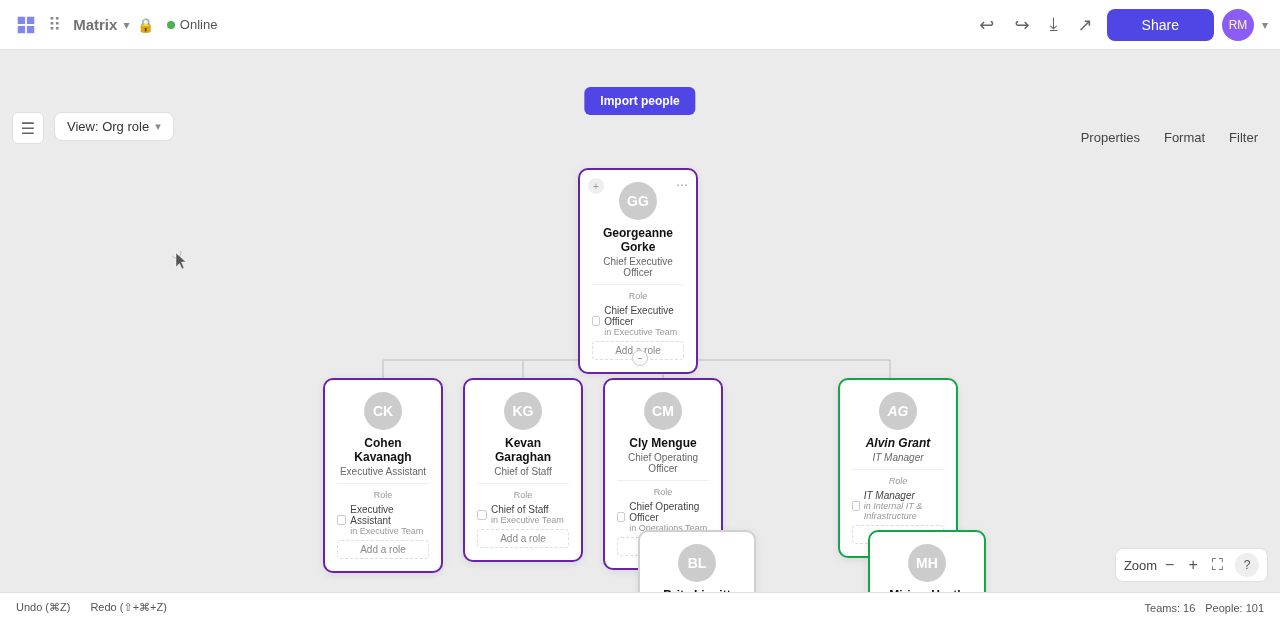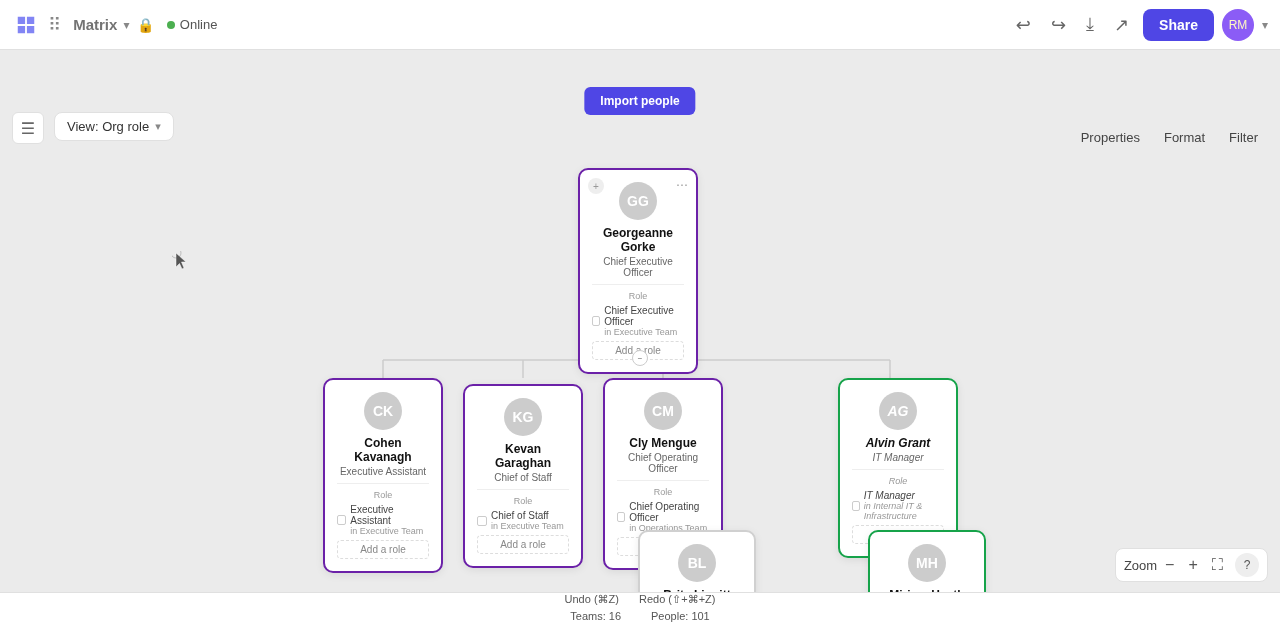--- a/index.html
+++ b/index.html
@@ -15,21 +15,21 @@
     #topbar .logo svg { width: 22px; height: 22px; }
     #topbar .apps-icon { color: #888; cursor: pointer; font-size: 18px; }
     #topbar .title-group { display: flex; align-items: center; gap: 6px; margin-left: 4px; }
     #topbar .project-title { font-size: 15px; font-weight: 600; color: #737373; }
     #topbar .chevron-down { color: #888; font-size: 12px; }
     #topbar .lock-icon { color: #aaa; font-size: 14px; }
     #topbar .online-status { display: flex; align-items: center; gap: 5px; color: #555; font-size: 13px; margin-left: 4px; }
     #topbar .online-dot { width: 8px; height: 8px; background: #4CAF50; border-radius: 50%; }
     #topbar .spacer { flex: 1; }
     #topbar .action-btn { background: none; border: none; cursor: pointer; color: #666; font-size: 18px; padding: 6px; border-radius: 4px; display: flex; align-items: center; }
-    #topbar .share-btn { background: #4F46E5; color: #fff; border: none; border-radius: 8px; padding: 8px 16px; font-size: 14px; font-weight: 700; cursor: pointer; }
+    #topbar .share-btn { background: #4F46E5; color: #fff; border: none; border-radius: 8px; padding: 8px 35px; font-size: 14px; font-weight: 400; cursor: pointer; }
     #topbar .avatar { width: 32px; height: 32px; background: #8B5CF6; border-radius: 50%; display: flex; align-items: center; justify-content: center; color: #fef9c3; font-size: 12px; font-weight: 400; cursor: pointer; }
     #topbar .avatar-chevron { color: #888; font-size: 12px; cursor: pointer; }
 
     
     #sidebar-toggle {
       position: absolute; top: 62px; left: 12px;
       width: 32px; height: 32px; background: #fff; border: 1px solid #e0e0e0;
       border-radius: 6px; display: flex; align-items: center; justify-content: center;
       cursor: pointer; z-index: 10; color: #666;
     }
@@ -133,21 +133,21 @@
       background: #eee; border-radius: 50%; width: 24px; height: 24px;
       display: flex; align-items: center; justify-content: center;
       font-size: 12px; color: #555; cursor: pointer; margin-left: 4px;
     }
 
     
     #statusbar {
       position: absolute; bottom: 0; left: 0; right: 0; height: 30px;
       background: #fff; border-top: 1px solid #e0e0e0;
       display: flex; align-items: center; justify-content: space-between;
-      padding: 0 16px; font-size: 11px; color: #555; z-index: 100; flex-direction: column;
+      padding: 0 16px; font-size: 11px; color: #555; z-index: 100;
     }
 
     
     #cursor-indicator {
       position: absolute; left: 172px; top: 201px;
       width: 20px; height: 20px; pointer-events: none; z-index: 50;
     }
     .av-blue { background: #2196F3; }
     .av-orange { background: #FF9800; }
     .av-purple { background: #9C27B0; }
@@ -260,21 +260,21 @@
     <div class="node-role-detail">
       <span class="role-checkbox"></span>
       <div>
         <div class="role-text">Executive Assistant</div>
         <div class="role-sub">in Executive Team</div>
       </div>
     </div>
     <div class="add-role-btn">Add a role</div>
   </div>
 
-  <div class="org-node" style="left: 463px; top: 328px; width: 120px; margin-top: 6px;">
+  <div class="org-node" style="left: 463px; top: 328px; width: 120px;">
     <div class="node-avatar av-teal">KG</div>
     <div class="node-name">Kevan Garaghan</div>
     <div class="node-role">Chief of Staff</div>
     <hr class="node-divider">
     <div class="node-role-label">Role</div>
     <div class="node-role-detail">
       <span class="role-checkbox"></span>
       <div>
         <div class="role-text">Chief of Staff</div>
         <div class="role-sub">in Executive Team</div>
@@ -350,17 +350,17 @@
     <div class="help-btn">?</div>
   </div>
 
 </div>
 
 <div id="statusbar">
   <div style="display:flex; gap:20px;">
     <span style="cursor:pointer;">Undo (⌘Z)</span>
     <span style="cursor:pointer;">Redo (⇧+⌘+Z)</span>
   </div>
-  <div style="display:flex; gap:30px;">
+  <div style="display:flex; gap:10px;">
     <span>Teams: 16</span>
     <span>People: 101</span>
   </div>
 </div>
 
 </body></html>

